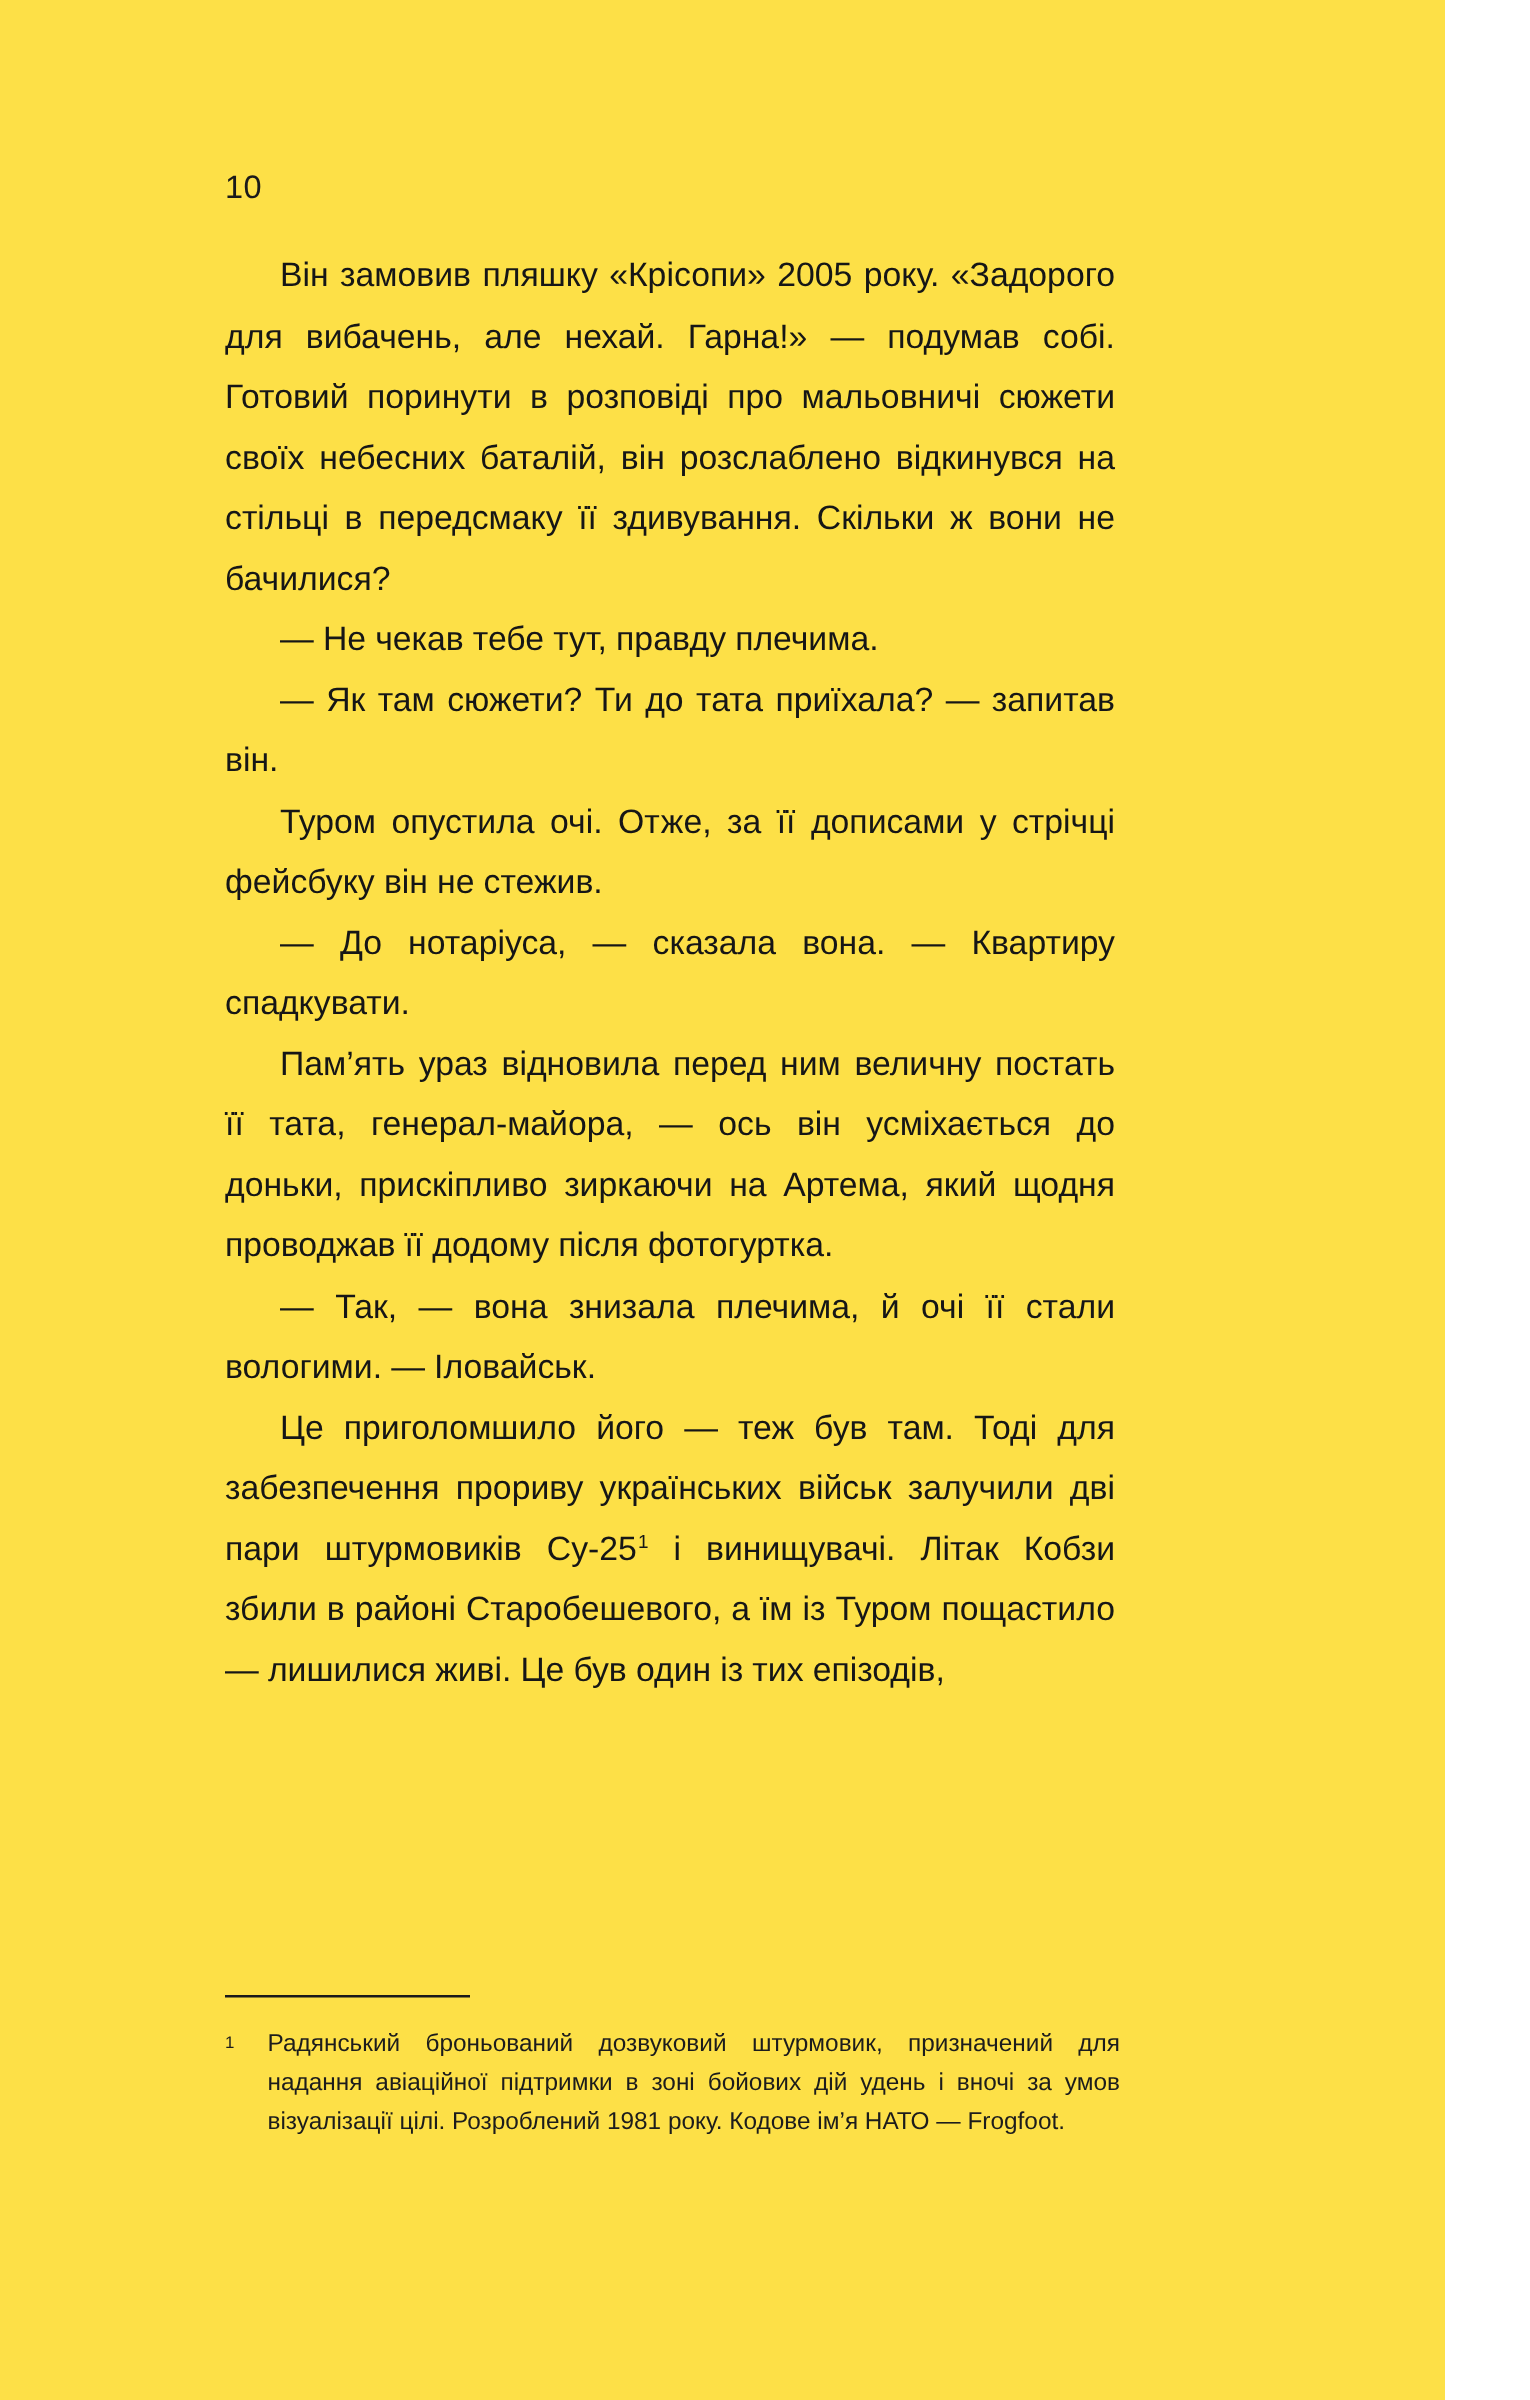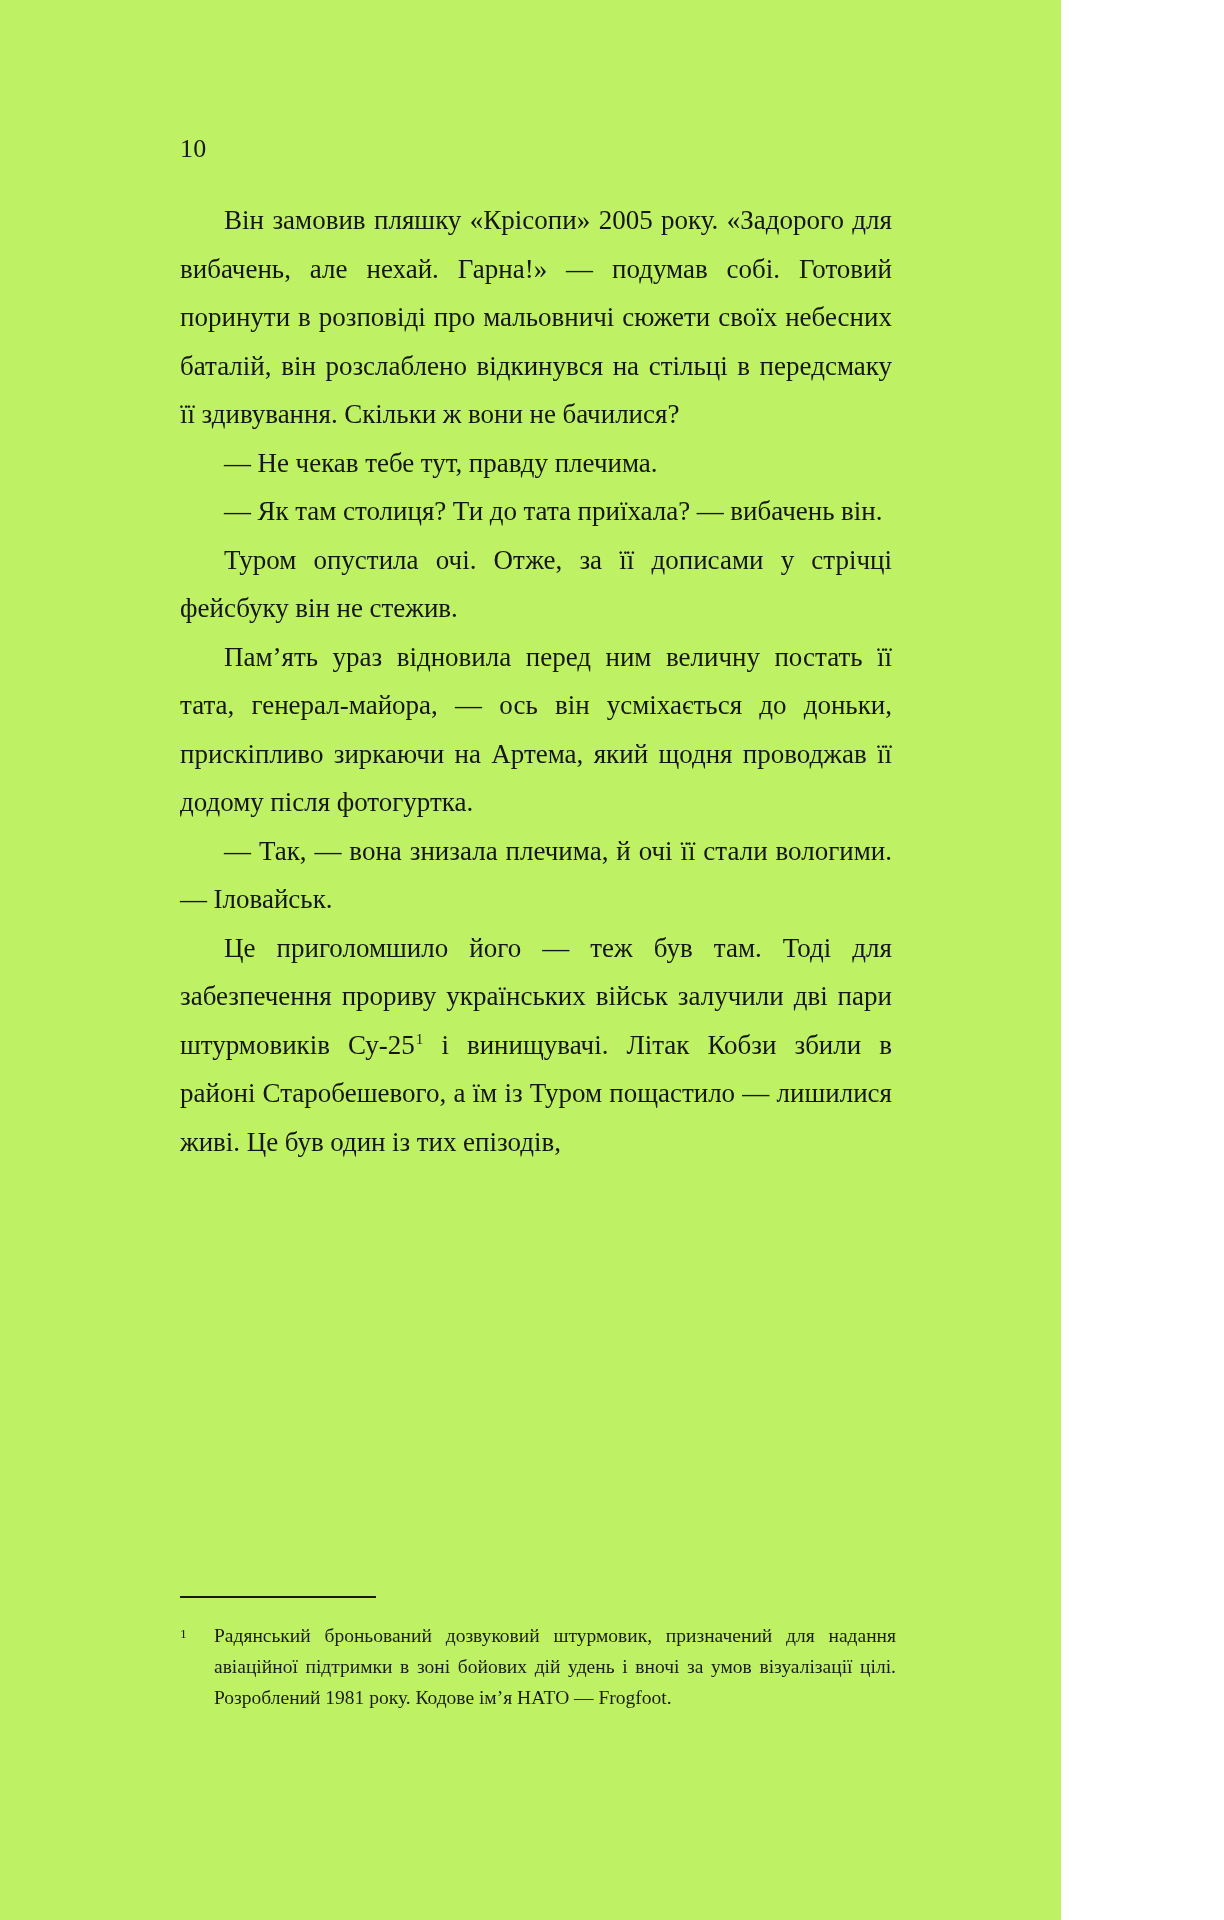--- a/index.html
+++ b/index.html
@@ -4,26 +4,26 @@
 <title>Book Page</title>
 <style>
   html, body {
     margin: 0;
     padding: 0;
     background: #ffffff;
   }
 
   .page {
     position: relative;
-    width: 1061px;
+    width: 1156px;
     height: 1920px;
-    background: #bef264;
+    background: #fde047;
     box-sizing: border-box;
     overflow: hidden;
-    font-family: Liberation Serif, serif;
+    font-family: Liberation Sans, sans-serif;
     color: #171717;
     -webkit-font-smoothing: antialiased;
   }
 
   
   .folio {
     position: absolute;
     left: 180px;
     top: 136px;
     font-size: 26px;
@@ -105,24 +105,25 @@
 
   <div class="folio">10</div>
 
   <div class="textblock">
 
     <p class="para">Він замовив пляшку «Крісопи» 2005 року. «Задорого для вибачень, але нехай. Гарна!» — подумав собі. Готовий поринути в розповіді про мальовничі сюжети своїх небесних баталій, він розслаблено відкинувся на стільці в передсмаку її здивування. Скільки ж вони не бачилися?</p>
 
     <p class="para dialogue">— Не чекав тебе тут, правду плечима.</p>
 
 
-    <p class="para dialogue">— Як там столиця? Ти до тата приїхала? — вибачень він.</p>
+    <p class="para dialogue">— Як там сюжети? Ти до тата приїхала? — запитав він.</p>
 
     <p class="para">Туром опустила очі. Отже, за її дописами у стрічці фейсбуку він не стежив.</p>
 
+    <p class="para dialogue">— До нотаріуса, — сказала вона. — Квартиру спадкувати.</p>
 
 
     <p class="para">Пам’ять ураз відновила перед ним величну постать її тата, генерал-майора, — ось він усміхається до доньки, прискіпливо зиркаючи на Артема, який щодня проводжав її додому після фотогуртка.</p>
 
     <p class="para dialogue">— Так, — вона знизала плечима, й очі її стали вологими. — Іловайськ.</p>
 
     <p class="para"><span>Це приголомшило його — теж був там. Тоді для забезпечення прориву українських військ залучили дві пари штурмовиків Су-25</span><sup class="fn-ref">1</sup><span> і винищувачі. Літак Кобзи збили в районі Старобешевого, а їм із Туром пощастило — лишилися живі. Це був один із тих епізодів,</span></p>
 
   </div>
 

